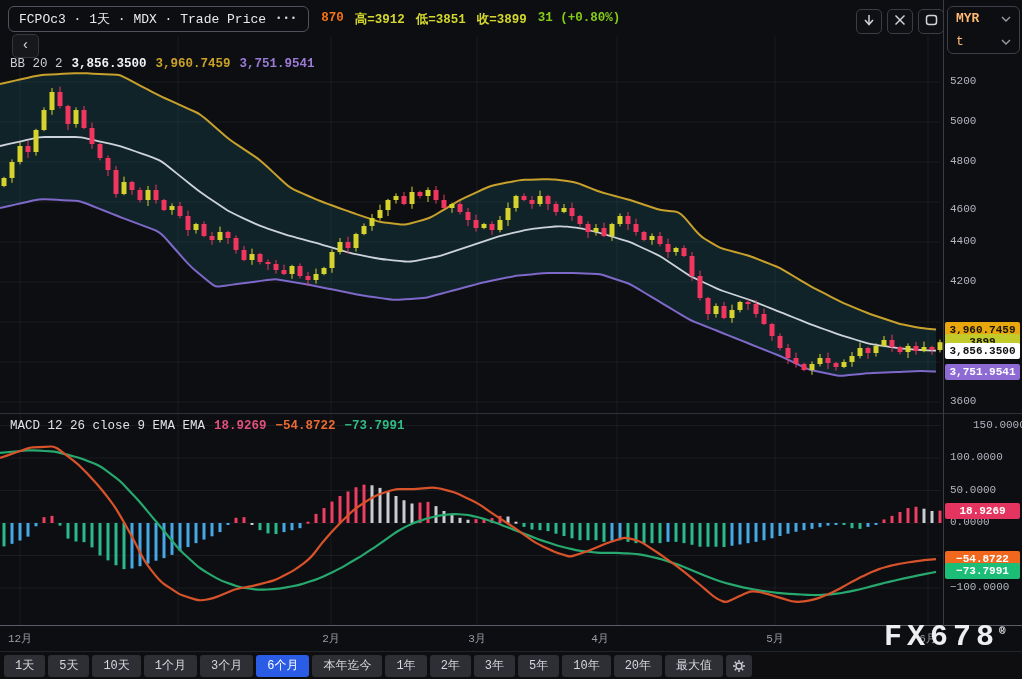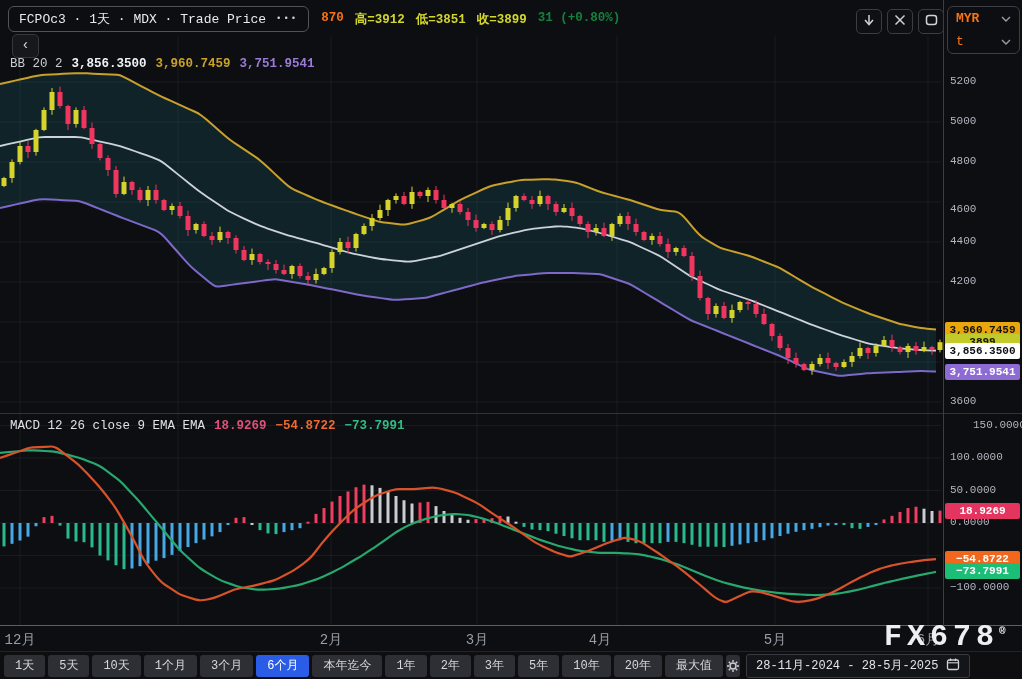--- a/index.html
+++ b/index.html
@@ -21,30 +21,30 @@
   .legend .vv{font-weight:bold;}
   
   #pane-btns{position:absolute;top:9px;left:856px;display:flex;gap:5px;z-index:30;}
   .pane-btn{width:24px;height:23px;border:1px solid #3a3d44;border-radius:5px;background:rgba(16,17,20,.8);
             display:flex;align-items:center;justify-content:center;color:#cfd2d8;cursor:pointer;}
   
   #v-divider{position:absolute;left:943px;top:0;width:1px;height:626px;background:#3a3d45;z-index:20;}
   #currency-box{position:absolute;left:947px;top:6px;width:71px;border:1px solid #3c3f47;border-radius:6px;
                 background:rgba(13,14,18,.9);z-index:40;}
   .cur-row{display:flex;align-items:center;justify-content:space-between;padding:4px 8px;cursor:pointer;}
-  .cur-row .lbl{font-size:13px;font-weight:bold;color:#f97316;}
+  .cur-row .lbl{font-size:13px;font-weight:bold;color:#fdba74;}
   .axis-tick{position:absolute;left:950px;font-size:11px;color:#b2b5be;z-index:21;}
   .axis-badge{position:absolute;left:945px;width:75px;height:16px;border-radius:2px;font-size:11px;
               font-weight:bold;display:flex;align-items:center;justify-content:center;z-index:22;}
   
   #pane-sep{position:absolute;left:0;top:413px;width:1022px;height:1px;background:#2e323a;z-index:15;}
   #axis-sep{position:absolute;left:0;top:625px;width:1022px;height:1px;background:#5a5e66;z-index:15;}
   
   #time-axis{position:absolute;left:0;top:626px;width:1022px;height:25px;background:#0d0e12;z-index:16;}
-  .time-label{position:absolute;top:5px;transform:translateX(-50%);font-size:14px;color:#9a9da6;}
+  .time-label{position:absolute;top:5px;transform:translateX(-50%);font-size:11px;color:#9a9da6;}
   .time-label.strong{color:#e2e4e9;font-weight:bold;margin-top:18px;}
   
   #toolbar{position:absolute;left:0;top:651px;width:1022px;height:28px;background:#0e0e11;
            border-top:1px solid #232429;display:flex;align-items:center;gap:3px;padding:0 4px;
            box-sizing:border-box;z-index:16;}
   .range-btn{height:22px;padding:0 11px;border-radius:3px;background:#2e2f34;color:#d5d8de;font-size:12px;
              display:flex;align-items:center;justify-content:center;cursor:pointer;white-space:nowrap;}
   .range-btn.sel{background:#2b5ce6;color:#fff;}
   #gear-btn{height:22px;width:26px;border-radius:3px;background:#2e2f34;display:flex;align-items:center;
             justify-content:center;cursor:pointer;}
@@ -696,21 +696,21 @@
   <div id="header-row">
     <div id="title-pill">
       <span class="t">FCPOc3 · 1天 · MDX · Trade Price</span>
       <span class="dots">•••</span>
     </div>
     <div id="quote-fields" style="display:flex;gap:11px;">
         <span class="quote-field" style="color: #f97316;">870</span>
         <span class="quote-field" style="color: rgb(211, 214, 44);">高=3912</span>
         <span class="quote-field" style="color: rgb(211, 214, 44);">低=3851</span>
         <span class="quote-field" style="color: rgb(211, 214, 44);">收=3899</span>
-        <span class="quote-field" style="color: #15803d;">31 (+0.80%)</span>
+        <span class="quote-field" style="color: #84cc16;">31 (+0.80%)</span>
       </div>
   </div>
   <div id="back-btn">‹</div>
 
   <div class="legend" style="top:57px;left:10px;">
     <span class="nm">BB 20 2</span>
     <span class="vv" style="color: rgb(242, 243, 245);">3,856.3500</span>
     <span class="vv" style="color: rgb(201, 162, 39);">3,960.7459</span>
     <span class="vv" style="color: rgb(155, 123, 214);">3,751.9541</span>
   </div>
@@ -816,27 +816,18 @@
             <line x1="1" y1="7" x2="3" y2="7"></line>
             <line x1="11" y1="7" x2="13" y2="7"></line>
             <line x1="2.8" y1="2.8" x2="4.2" y2="4.2"></line>
             <line x1="9.8" y1="9.8" x2="11.2" y2="11.2"></line>
             <line x1="11.2" y1="2.8" x2="9.8" y2="4.2"></line>
             <line x1="4.2" y1="9.8" x2="2.8" y2="11.2"></line>
           </g>
         </svg>
       </div>
       <div id="tb-spacer"></div>
-      <div id="date-box">
-        <span>28-11月-2024  -  28-5月-2025</span>
-        <span><svg width="14" height="14">
-            <rect x="1.5" y="3" width="11" height="9.5" rx="1.5" fill="none" stroke="#cfd2d8" stroke-width="1.3"></rect>
-            <line x1="4.5" y1="1.5" x2="4.5" y2="4" stroke="#cfd2d8" stroke-width="1.3"></line>
-            <line x1="9.5" y1="1.5" x2="9.5" y2="4" stroke="#cfd2d8" stroke-width="1.3"></line>
-            <line x1="1.5" y1="5.8" x2="12.5" y2="5.8" stroke="#cfd2d8" stroke-width="1.1"></line>
-          </svg></span>
-      </div>
     </div>
 
   <div id="watermark">
     <span>FX678</span><sup>®</sup>
   </div>
 </div>
 
 </body></html>

